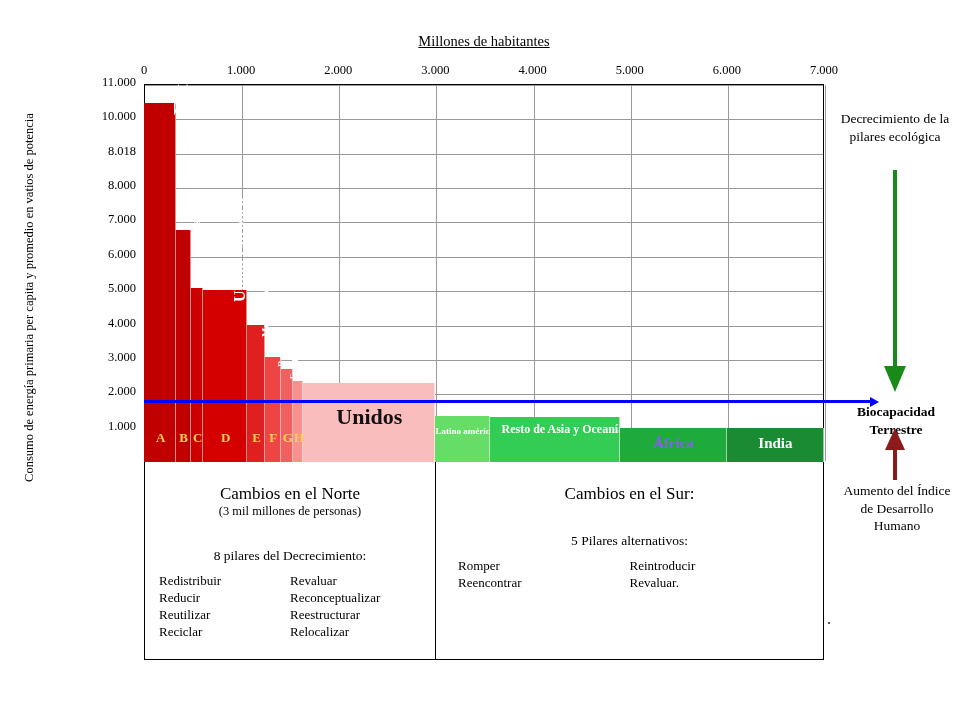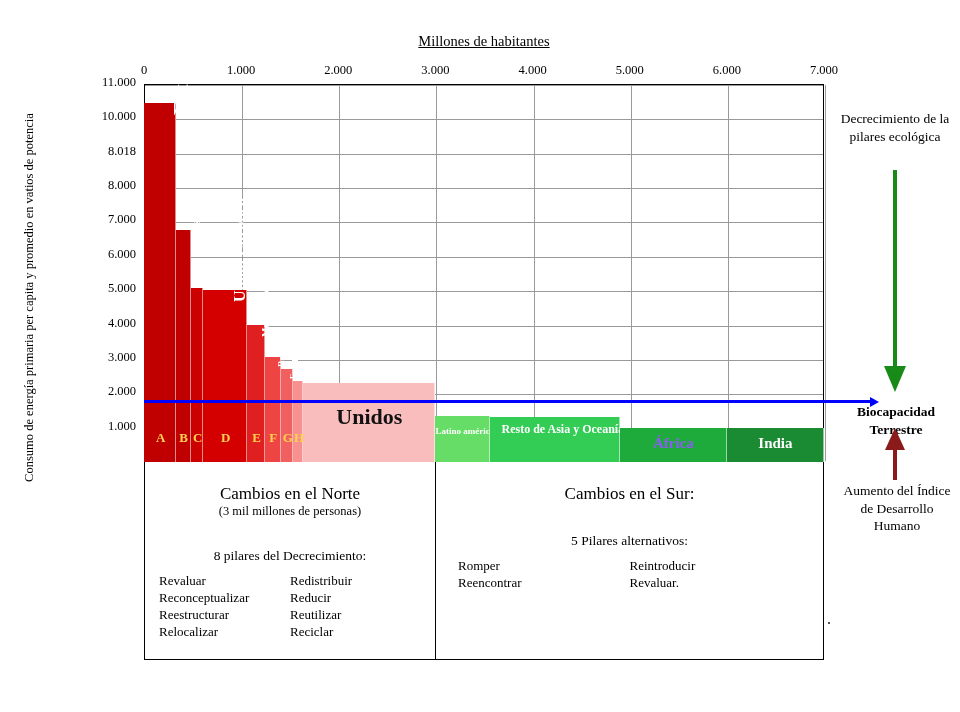--- a/index.html
+++ b/index.html
@@ -174,31 +174,31 @@
 
 <div id="panel-wrap">
   <div id="panel-split"></div>
 
   <div style="position:absolute;left:0;top:0;width:290px;padding:22px 14px 0 14px;box-sizing:border-box;">
     <div class="panel-title">Cambios en el Norte</div>
     <div class="panel-sub">(3 mil millones de personas)</div>
     <div class="panel-h">8 pilares del Decrecimiento:</div>
     <div class="panel-cols">
       <div>
+        <div>Redistribuir</div>
+        <div>Reducir</div>
+        <div>Reutilizar</div>
+        <div>Reciclar</div>
+      </div>
+      <div>
         <div>Revaluar</div>
         <div>Reconceptualizar</div>
         <div>Reestructurar</div>
         <div>Relocalizar</div>
       </div>
-      <div>
-        <div>Redistribuir</div>
-        <div>Reducir</div>
-        <div>Reutilizar</div>
-        <div>Reciclar</div>
-      </div>
     </div>
   </div>
 
   <div style="position:absolute;left:291px;top:0;width:387px;padding:22px 22px 0 22px;box-sizing:border-box;">
     <div class="panel-title">Cambios en el Sur:</div>
     <div class="panel-h">5 Pilares alternativos:</div>
     <div class="panel-cols">
       <div>
         <div>Romper</div>
         <div>Reencontrar</div>

